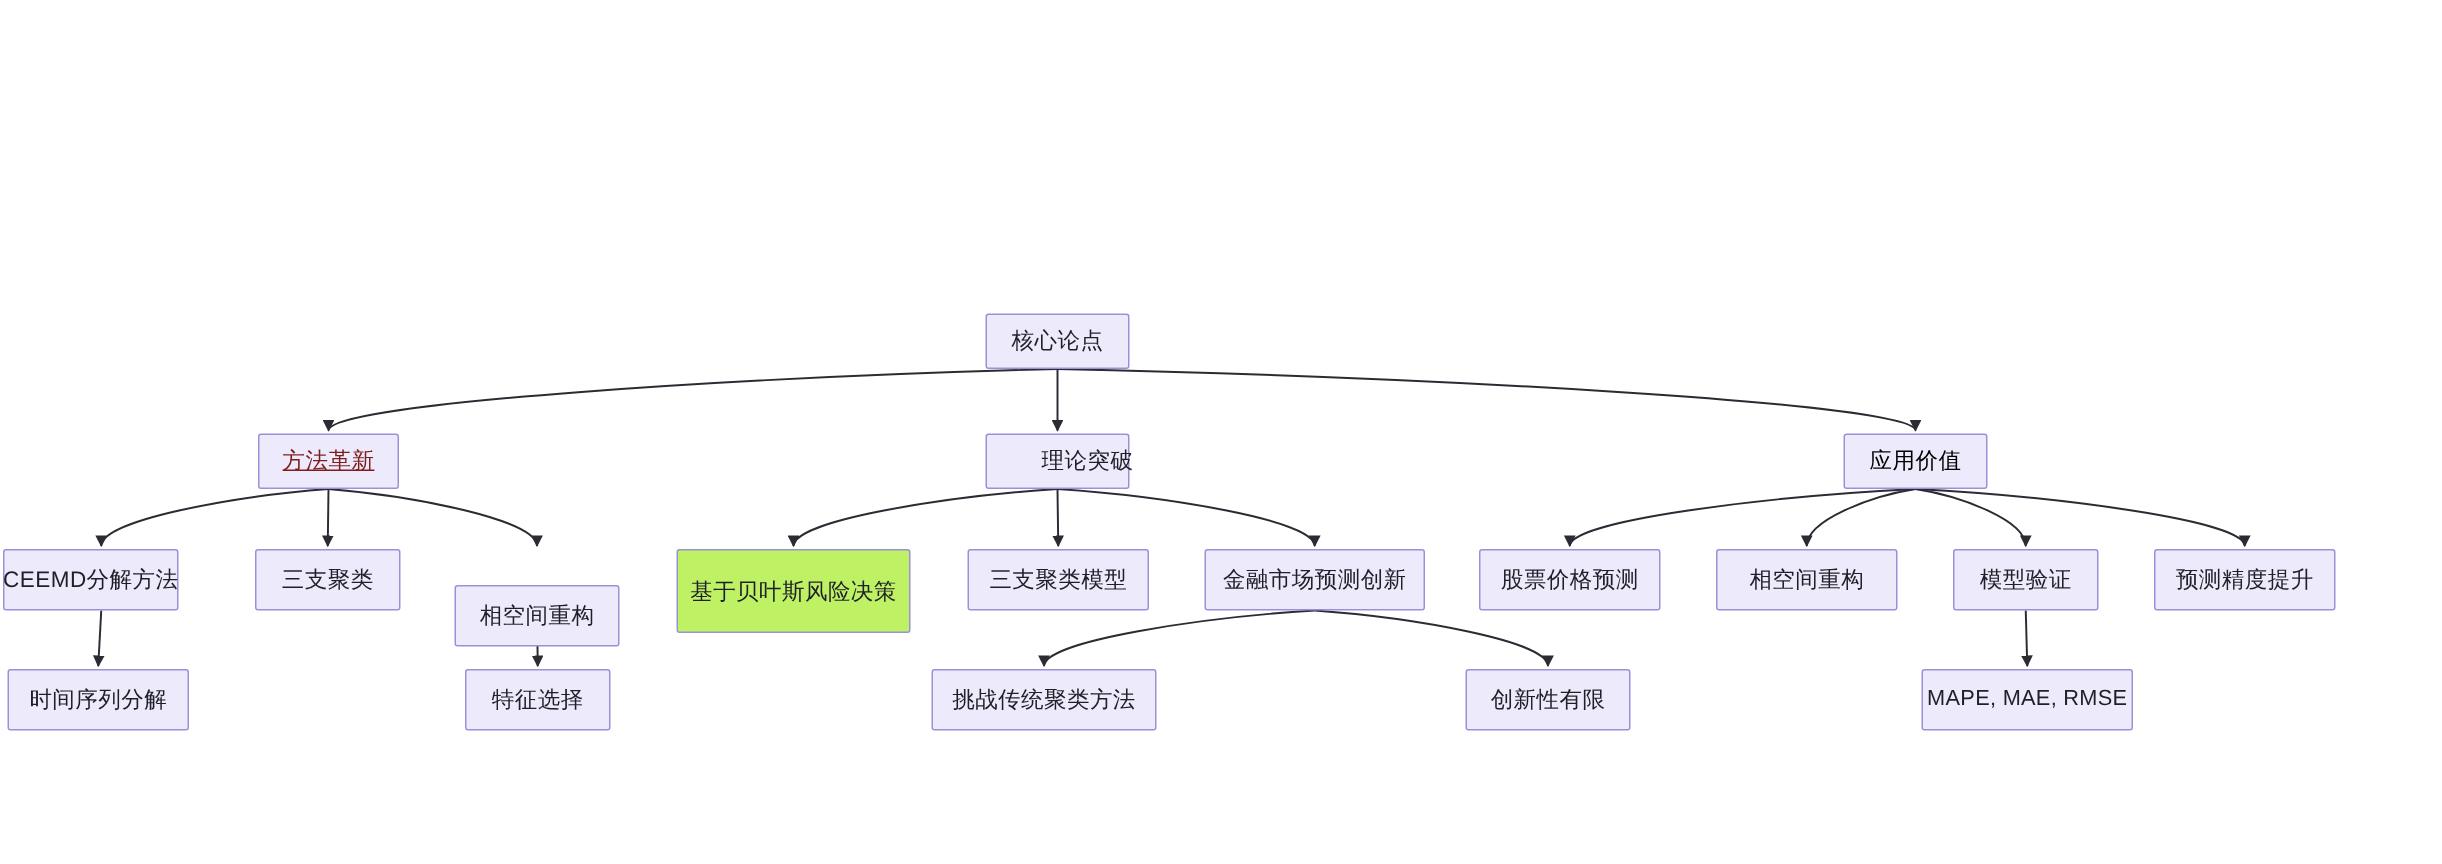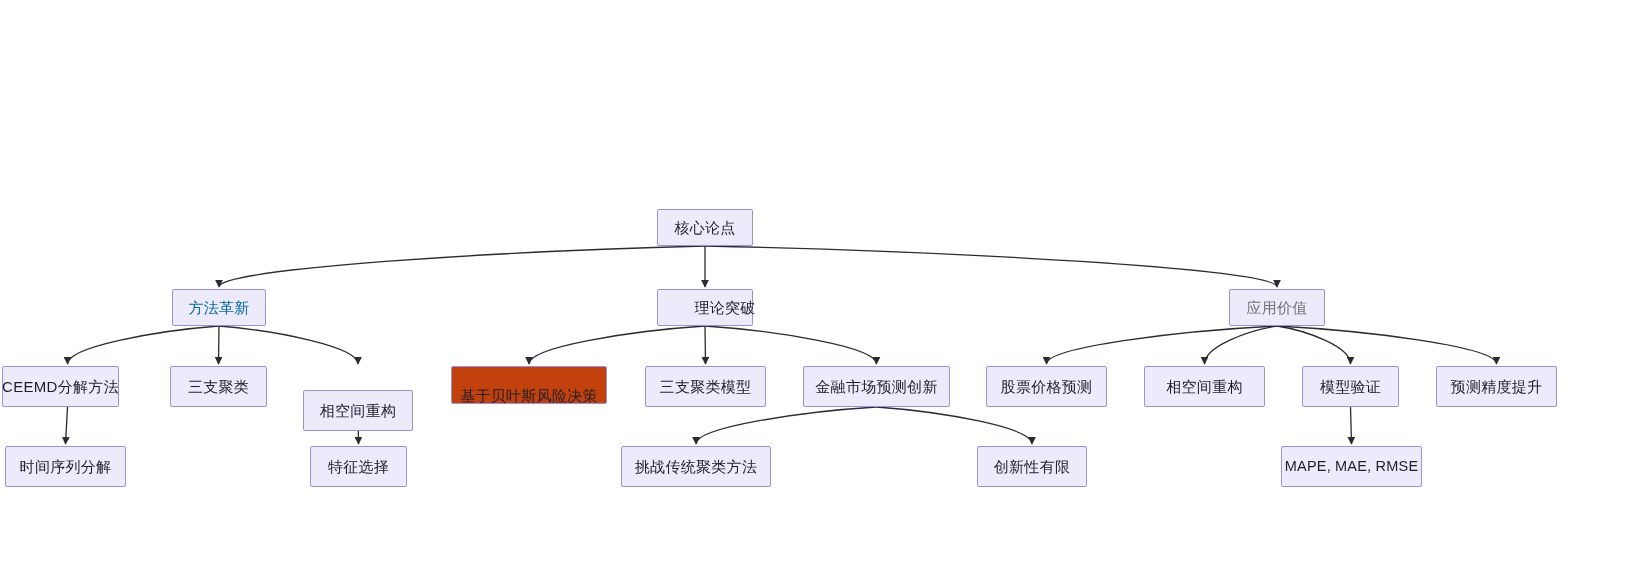--- a/index.html
+++ b/index.html
@@ -54,39 +54,39 @@
         <path d="M 358 407 L 358.5 444" marker-end="url(#arrow)" stroke="#2b2b33"></path>
         <path d="M 876.5 407 C 800.69 411.68, 696 427.28, 696 444" marker-end="url(#arrow)" stroke="#2b2b33"></path>
         <path d="M 876.5 407 C 941.81 411.68, 1032 427.28, 1032 444" marker-end="url(#arrow)" stroke="#2b2b33"></path>
         <path d="M 1350.5 407 L 1351.5 444" marker-end="url(#arrow)" stroke="#2b2b33"></path>
       </g>
   </svg>
   <div id="nodes-layer">
       <div class="node" style="left: 657px; top: 209px; width: 96px; height: 37px; background: rgb(236, 234, 251); border-color: rgb(154, 146, 217); color: rgb(31, 31, 40); align-items: center;">
         <span>核心论点</span>
       </div>
-      <div class="node" style="left: 172px; top: 289px; width: 94px; height: 37px; background: rgb(236, 234, 251); border-color: rgb(154, 146, 217); color: #0369a1;">
+      <div class="node" style="left: 172px; top: 289px; width: 94px; height: 37px; background: rgb(236, 234, 251); border-color: rgb(154, 146, 217); color: #7f1d1d; text-decoration: underline;">
         <span>方法革新</span>
       </div>
       <div class="node" style="left: 657px; top: 289px; width: 96px; height: 37px; background: rgb(236, 234, 251); border-color: rgb(154, 146, 217); color: rgb(31, 31, 40); padding-left: 40px;">
         <span>理论突破</span>
       </div>
-      <div class="node" style="left: 1229px; top: 289px; width: 96px; height: 37px; background: rgb(236, 234, 251); border-color: rgb(154, 146, 217); color: #737373;">
+      <div class="node" style="left: 1229px; top: 289px; width: 96px; height: 37px; background: rgb(236, 234, 251); border-color: rgb(154, 146, 217); color: #000000;">
         <span>应用价值</span>
       </div>
       <div class="node" style="left: 2px; top: 366px; width: 117px; height: 41px; background: rgb(236, 234, 251); border-color: rgb(154, 146, 217); color: rgb(31, 31, 40);">
         <span>CEEMD分解方法</span>
       </div>
       <div class="node" style="left: 170px; top: 366px; width: 97px; height: 41px; background: rgb(236, 234, 251); border-color: rgb(154, 146, 217); color: rgb(31, 31, 40);">
         <span>三支聚类</span>
       </div>
       <div class="node" style="left: 303px; top: 366px; width: 110px; height: 41px; background: rgb(236, 234, 251); border-color: rgb(154, 146, 217); color: rgb(31, 31, 40); margin-top: 24px;">
         <span>相空间重构</span>
       </div>
-      <div class="node" style="left: 451px; top: 366px; width: 156px; height: 38px; background: #c2410c; border-color: rgb(154, 146, 217); color: rgb(31, 31, 40); align-items: flex-end;">
+      <div class="node" style="left: 451px; top: 366px; width: 156px; height: 56px; background: #bef264; border-color: rgb(154, 146, 217); color: rgb(31, 31, 40);">
         <span>基于贝叶斯风险决策</span>
       </div>
       <div class="node" style="left: 645px; top: 366px; width: 121px; height: 41px; background: rgb(236, 234, 251); border-color: rgb(154, 146, 217); color: rgb(31, 31, 40);">
         <span>三支聚类模型</span>
       </div>
       <div class="node" style="left: 803px; top: 366px; width: 147px; height: 41px; background: rgb(236, 234, 251); border-color: rgb(154, 146, 217); color: rgb(31, 31, 40);">
         <span>金融市场预测创新</span>
       </div>
       <div class="node" style="left: 986px; top: 366px; width: 121px; height: 41px; background: rgb(236, 234, 251); border-color: rgb(154, 146, 217); color: rgb(31, 31, 40);">
         <span>股票价格预测</span>

